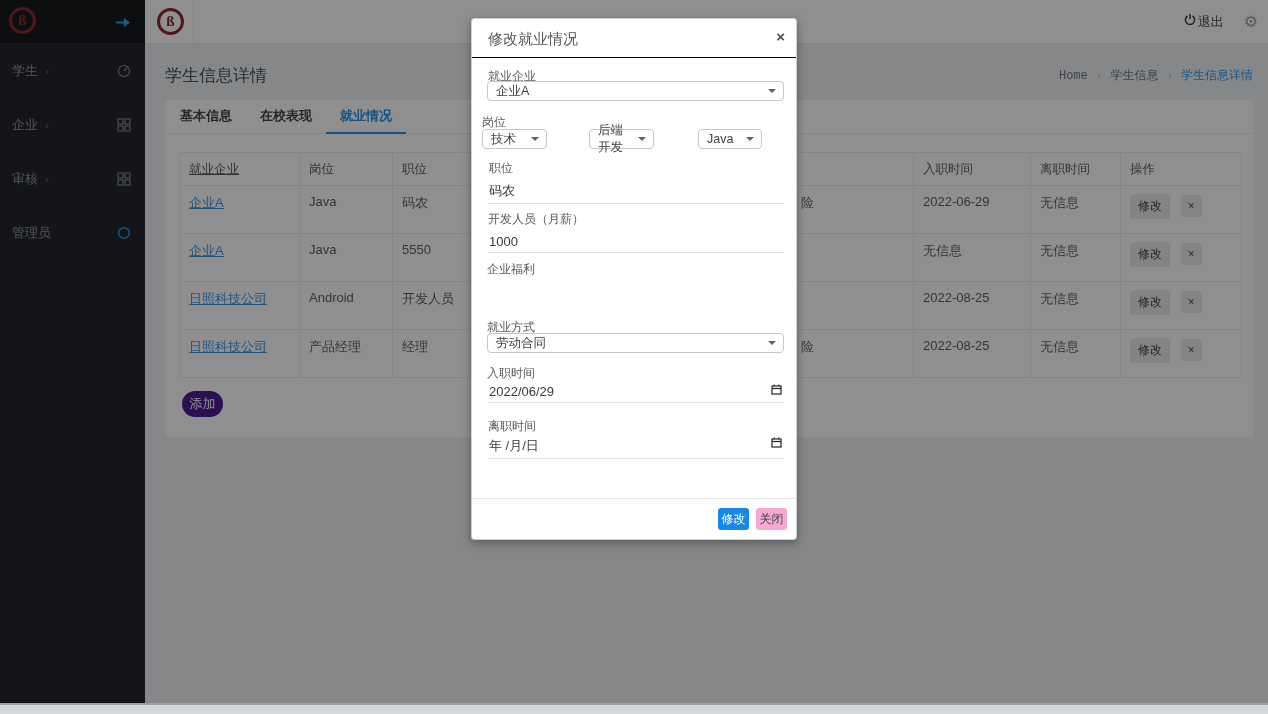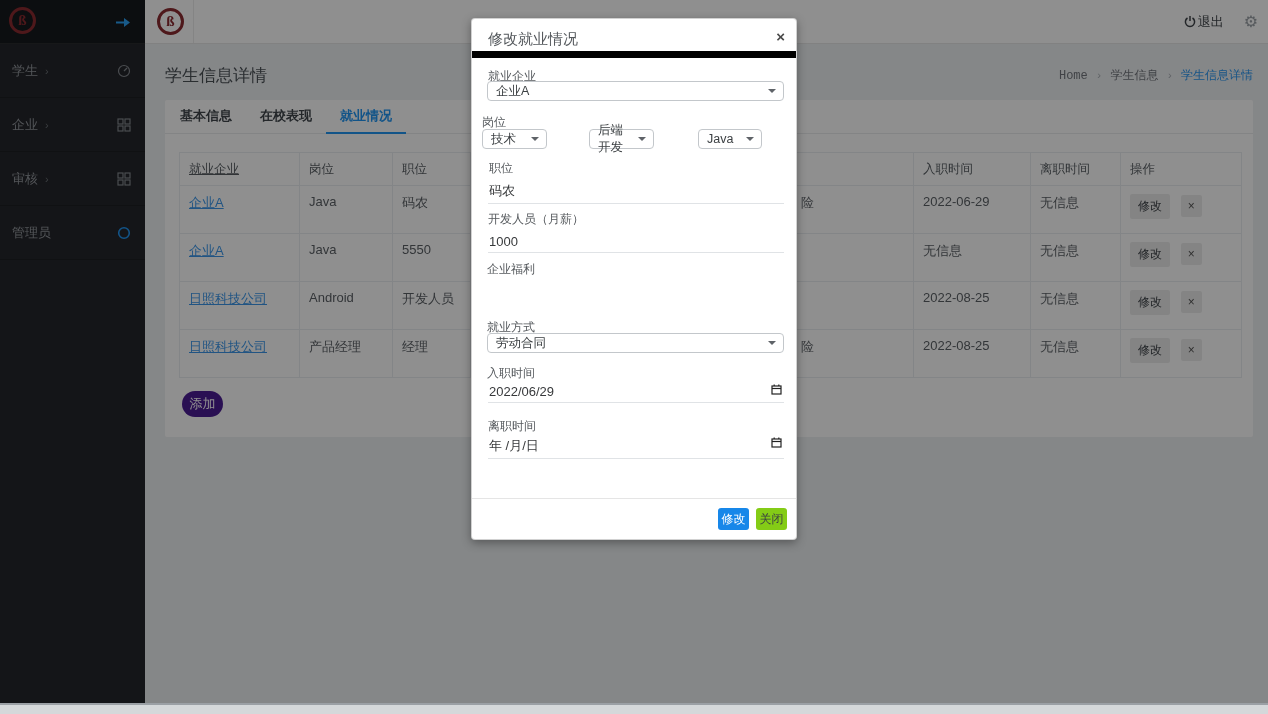--- a/index.html
+++ b/index.html
@@ -18,21 +18,21 @@
   .sb-item { height:54px; display:flex; align-items:center; padding:0 14px 0 12px;
              border-bottom:1px solid #1d1f23; color:#94989e; font-size:13px; cursor:pointer; }
   .sb-chevron { margin-left:7px; color:#6b6f75; font-size:11px; }
   .sb-icon { margin-left:auto; display:flex; }
   
   .header { position:absolute; left:145px; top:0; width:1123px; height:44px; background:#fff;
             border-bottom:1px solid #e6e6e6; display:flex; align-items:center; z-index:1; }
   .hd-logo { margin-left:12px; }
   .hd-divider { width:1px; height:43px; background:#ececec; margin-left:9px; }
   .hd-right { margin-left:auto; display:flex; align-items:center; gap:20px; padding-right:10px; }
-  .logout { display:flex; align-items:center; gap:2px; font-size:13px; color:#3f4449; cursor:pointer; }
+  .logout { display:flex; gap:2px; font-size:13px; color:#3f4449; cursor:pointer; }
   .gear { color:#9ba1a7; font-size:16px; cursor:pointer; line-height:1; }
   
   .content { position:absolute; left:145px; top:44px; width:1123px; height:659px; background:#eef0f3; z-index:1; }
   .page-head { display:flex; align-items:center; padding:20px 15px 0 20px; }
   .page-title { font-size:17px; color:#4b5257; font-weight:normal; }
   .breadcrumb { margin-left:auto; font-size:12px; color:#72777d; display:flex; align-items:center; gap:8px;font-family:Liberation Mono, monospace; }
   .bc-sep { color:#aab0b5; font-size:11px; }
   .bc-current { color:#2b97ef; }
   .bc-link { cursor:pointer; }
   .card { position:absolute; left:20px; top:56px; width:1088px; height:337px; background:#fff; border-radius:2px; }
@@ -53,37 +53,37 @@
   .btn-x { padding:4px 7px; margin-left:7px; color:#555; }
   .add-btn { position:absolute; left:17px; top:291px; width:41px; height:26px; border-radius:14px;
              background:#4c1d95; color:#fff; font-size:13px; border:none; cursor:pointer; font-family:inherit; }
   
   .overlay { position:absolute; left:0; top:0; width:1268px; height:703px; background:rgba(0,0,0,.44); z-index:10; }
   .footer { position:absolute; left:0; top:703px; width:1268px; height:11px; background:#d5d8da;
             border-top:2px solid #9ba0a5; z-index:20; }
   
   .modal { position:absolute; left:471px; top:18px; width:326px; height:522px; background:#fff;
            border:1px solid rgba(0,0,0,.18); border-radius:4px; box-shadow:0 3px 10px rgba(0,0,0,.35); z-index:30; }
-  .m-header { position:absolute; left:0; top:0; right:0; height:39px; border-bottom:7px solid #000000;padding-left:16px; }
+  .m-header { position:absolute; left:0; top:0; right:0; height:39px; border-bottom:1px solid #000000;padding-left:16px; }
   .m-title { position:absolute; left:16px; top:11px; font-size:15px; color:#54585c; font-weight:normal; }
   .m-close { position:absolute; right:11px; top:9px; font-size:15px; font-weight:bold; color:#4a4a4a; cursor:pointer; }
   .m-label { position:absolute; font-size:12px; color:#55595d; }
   .m-select { position:absolute; height:20px; border:1px solid #c3c7cb; border-radius:4px; background:#fff;
               font-size:12.5px; color:#3c4043; display:flex; align-items:center; padding:0 20px 0 8px; cursor:pointer; }
   .caret { position:absolute; right:7px; top:50%; margin-top:-2px; width:0; height:0;
            border-left:4px solid transparent; border-right:4px solid transparent; border-top:4px solid #5f6368; }
   .m-input { position:absolute; left:16px; width:296px; border-bottom:1px solid #e0e3e6;
              font-size:13px; color:#37393b; padding:3px 0 3px 1px; }
   .m-input.grey { color:#9aa0a5; }
   .m-cal { position:absolute; right:2px; top:3px; cursor:pointer; display:flex; }
   .m-footer { position:absolute; left:0; right:0; top:479px; bottom:0; border-top:1px solid #e5e5e5; }
   .m-btn { position:absolute; top:9px; height:22px; border:none; border-radius:3px; font-size:12px;
            cursor:pointer; font-family:inherit; padding:0; }
   .m-btn.primary { left:246px; width:31px; background:#1787e9; color:#fff; }
-  .m-btn.plain { left:284px; width:31px; background:#84cc16; color:#3c4043; }
+  .m-btn.plain { left:284px; width:31px; background:#f9a8d4; color:#3c4043; }
 </style>
 </head>
 <body>
 
 <div class="sidebar">
   <div class="sb-head">
     <div class="logo sb-logo">ß</div>
     <svg class="sb-toggle" viewBox="0 0 14 9">
       <rect x="0" y="3.5" width="8" height="2" fill="#2ba1f5"></rect>
         <path d="M8 0 L14 4.5 L8 9 Z" fill="#2ba1f5"></path>

